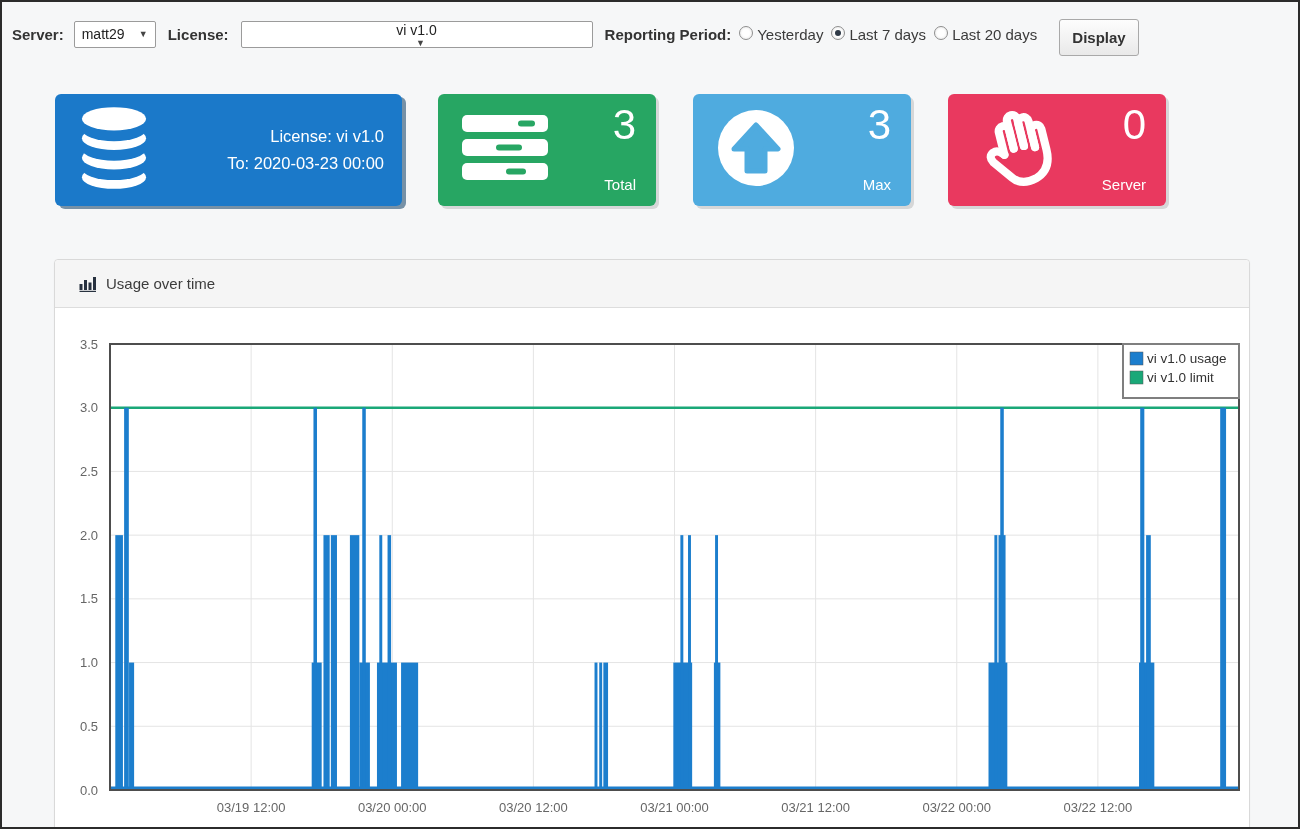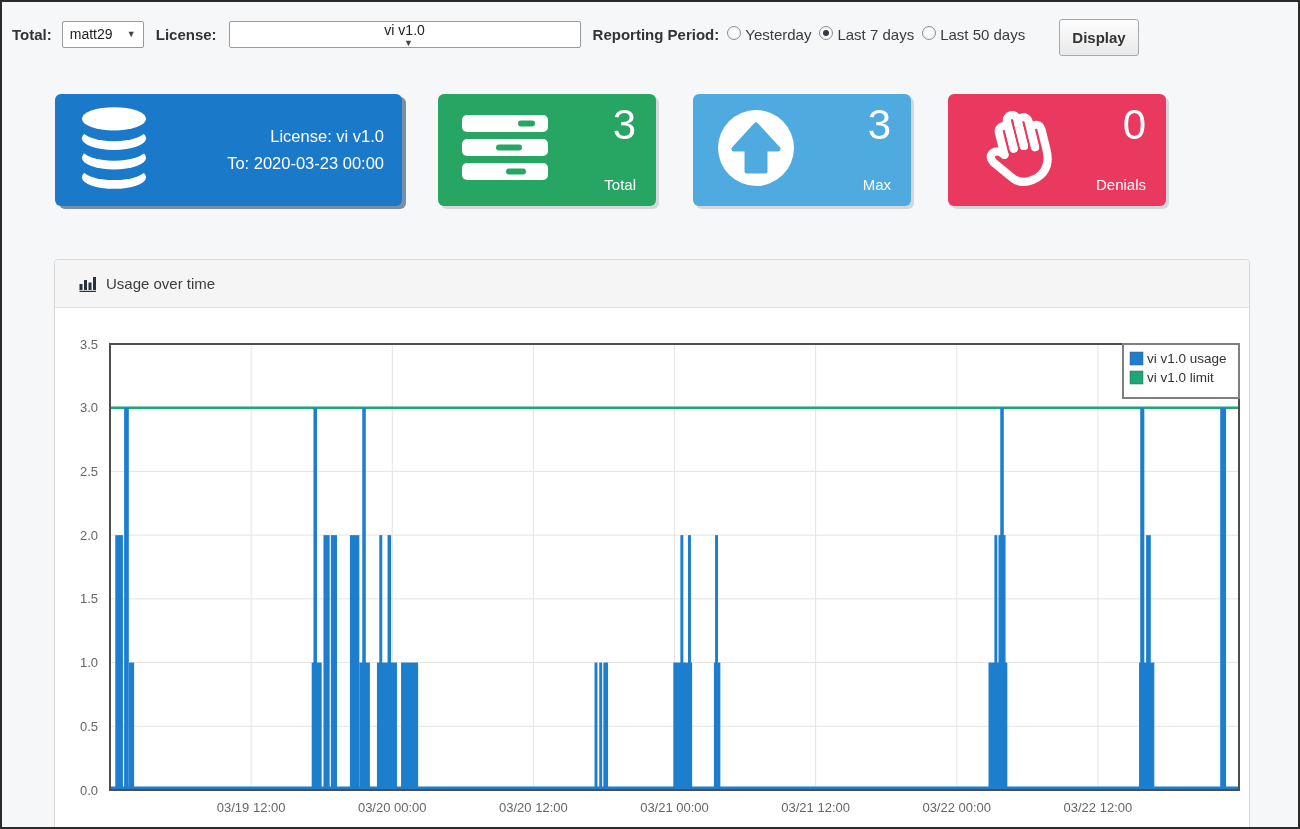--- a/index.html
+++ b/index.html
@@ -62,38 +62,38 @@
   #chart-svg { position:absolute; left:0; top:0; }
   #chart-svg text { font-family:"Liberation Sans",sans-serif; font-size:13px; fill:#666; }
   #chart-svg text.legend-text { font-size:13.5px; fill:#333; }
 </style>
 </head>
 <body>
 
 <div class="window">
 
   <div class="toolbar">
-    <span class="tb-label">Total:</span>
+    <span class="tb-label">Server:</span>
     <div class="selectbox sel-server">
       <span>matt29</span>
       <span class="arrow">▼</span>
     </div>
     <span class="tb-label">License:</span>
     <div class="selectbox sel-license">
       <span>vi v1.0</span>
       <span class="arrow">▼</span>
     </div>
     <span class="tb-label">Reporting Period:</span>
     <span class="radio-group">
       <span class="radio-dot"></span>
       <span>Yesterday</span>
       <span class="radio-dot checked"></span>
       <span>Last 7 days</span>
       <span class="radio-dot"></span>
-      <span>Last 50 days</span>
+      <span>Last 20 days</span>
     </span>
   </div>
   <button class="display-btn">Display</button>
 
   <div class="card card-license" id="card-license" style="background: rgb(27, 121, 201); --c: #1b79c9;">
     <span class="icon-wrap">
       <svg width="70" height="86" viewBox="0 0 72 88">
         <ellipse cx="36" cy="74" rx="33" ry="12" fill="#fff"></ellipse>
         <ellipse cx="36" cy="65" rx="33" ry="12" fill="var(--c)"></ellipse>
         <ellipse cx="36" cy="54" rx="33" ry="12" fill="#fff"></ellipse>
@@ -140,21 +140,21 @@
       <svg width="88" height="92" viewBox="0 0 92 96">
         <g fill="none" stroke="#fff" stroke-width="8.5" stroke-linecap="round" stroke-linejoin="round" transform="rotate(-14 46 50)">
           <path d="M33 52 V28 a5.5 5.5 0 0 1 11 0 V48"></path>
           <path d="M44 48 V19 a5.5 5.5 0 0 1 11 0 V48"></path>
           <path d="M55 48 V24 a5.5 5.5 0 0 1 11 0 V52"></path>
           <path d="M66 52 V35 a5.5 5.5 0 0 1 11 0 V57 q0 22 -18 27 q-16 4 -24 -7 L20 57 q-4 -7 2 -10 q5 -2 9 3 l2 2"></path>
         </g>
       </svg>
     </span>
     <div class="card-value">0</div>
-    <div class="card-label">Denials</div>
+    <div class="card-label">Server</div>
   </div>
 
   <div class="panel">
     <div class="panel-header">
       <span class="ph-icon">
         <svg width="18" height="16" viewBox="0 0 18 16">
           <g fill="#27313f">
             <rect x="0.5" y="8" width="3" height="6"></rect>
             <rect x="5" y="4" width="3" height="10"></rect>
             <rect x="9.5" y="6.5" width="3" height="7.5"></rect>

